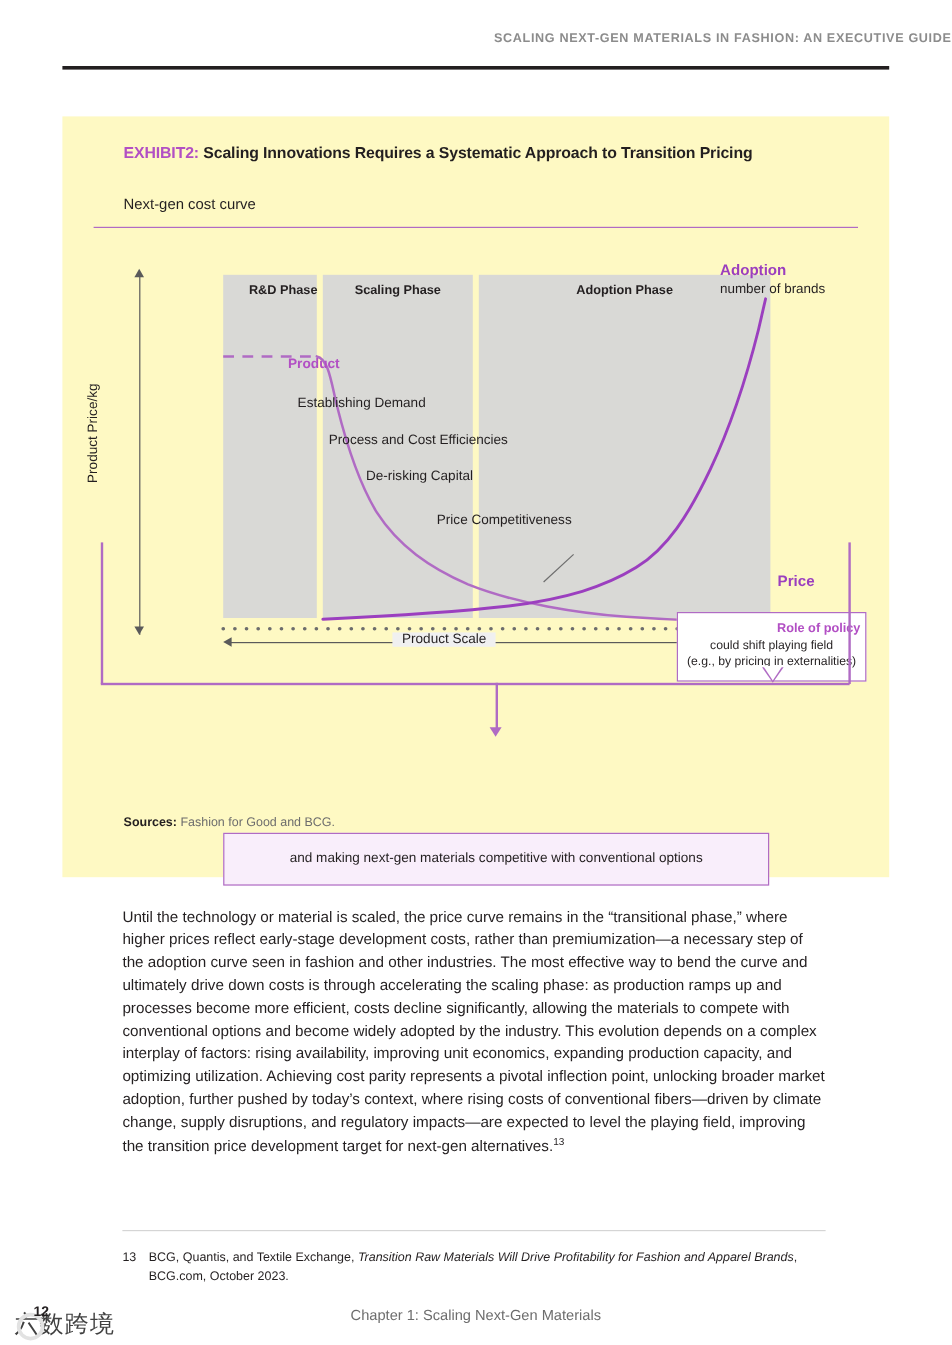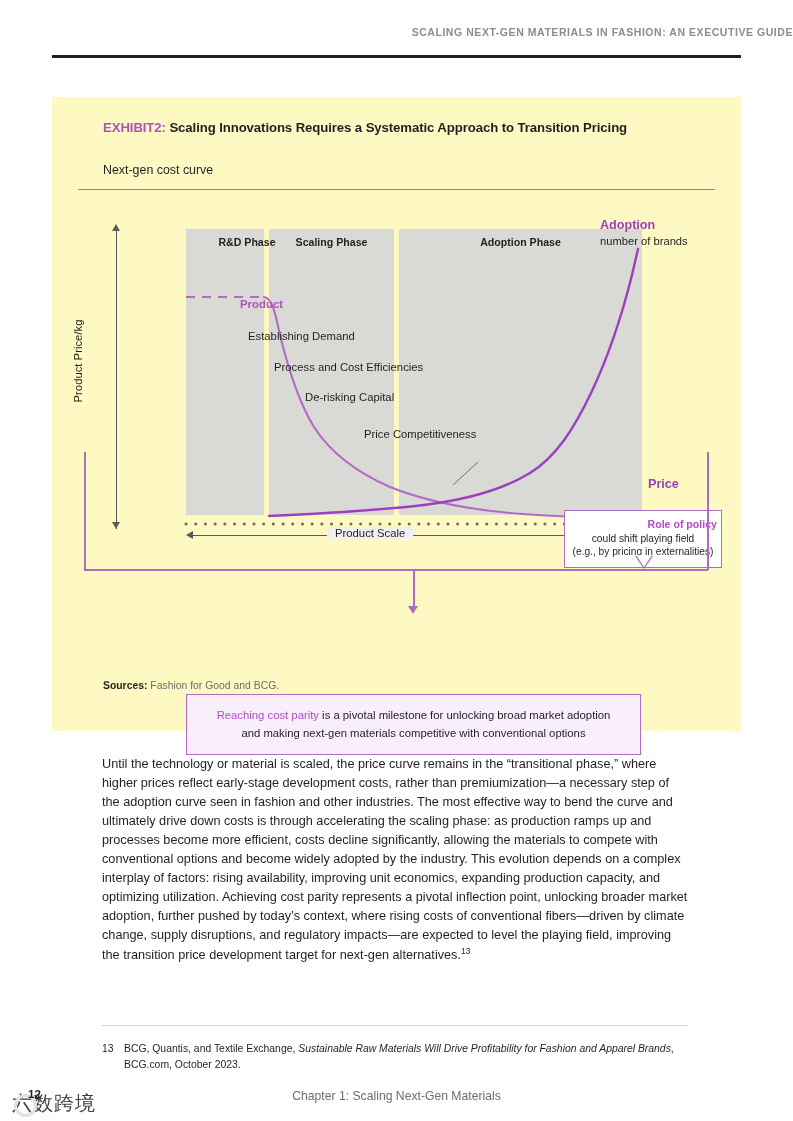--- a/index.html
+++ b/index.html
@@ -210,21 +210,21 @@
 
   <div class="exh-sub">Next-gen cost curve</div>
   <div class="exh-rule"></div>
 
   <div class="chart">
 
     <div class="band" style="left:134px;width:78px;"></div>
     <div class="band" style="left:217px;width:125px;"></div>
     <div class="band" style="left:347px;width:243px;"></div>
 
-    <div class="band-label" style="left:147px;width:96px;">R&amp;D Phase</div>
+    <div class="band-label" style="left:136px;width:96px;">R&amp;D Phase</div>
     <div class="band-label" style="left:217px;width:125px;">Scaling Phase</div>
     <div class="band-label" style="left:347px;width:243px;">Adoption Phase</div>
 
     <div class="yaxis-line"></div>
     <div class="arrow-up"></div>
     <div class="arrow-down"></div>
     <div class="ylabel">Product Price/kg</div>
 
     <svg width="689" height="335" style="position:absolute;left:0;top:0;">
 
@@ -268,34 +268,33 @@
 
   <div class="brk" style="left:32px;top:355px;width:1.5px;height:118px;"></div>
   <div class="brk" style="left:655px;top:355px;width:1.5px;height:118px;"></div>
   <div class="brk" style="left:32px;top:472px;width:624px;height:1.5px;"></div>
   <div class="brk" style="left:361px;top:472px;width:1.5px;height:40px;"></div>
   <div style="position:absolute;left:356px;top:509px;width:0;height:0;
        border-left:5.5px solid transparent;border-right:5.5px solid transparent;
        border-top:8px solid #b06bc4;"></div>
 
   <div class="costbox">
-    <span class="l"><span class="hl">Reaching cost parity</span><span> is a pivotal milestone for unlocking broad market adoption</span></span>
     <span class="l">and making next-gen materials competitive with conventional options</span>
   </div>
 
   <div class="sources">
     <b>Sources:</b><span> Fashion for Good and BCG.</span>
   </div>
 </div>
 
 <div class="body-copy"><span>Until the technology or material is scaled, the price curve remains in the “transitional phase,” where higher prices reflect early-stage development costs, rather than premiumization—a necessary step of the adoption curve seen in fashion and other industries. The most effective way to bend the curve and ultimately drive down costs is through accelerating the scaling phase: as production ramps up and processes become more efficient, costs decline significantly, allowing the materials to compete with conventional options and become widely adopted by the industry. This evolution depends on a complex interplay of factors: rising availability, improving unit economics, expanding production capacity, and optimizing utilization. Achieving cost parity represents a pivotal inflection point, unlocking broader market adoption, further pushed by today’s context, where rising costs of conventional fibers—driven by climate change, supply disruptions, and regulatory impacts—are expected to level the playing field, improving the transition price development target for next-gen alternatives.</span><sup>13</sup></div>
 
 <div class="fn-rule"></div>
 
 <div class="footnote">
   <span class="num">13</span>
-  <span class="txt"><span>BCG, Quantis, and Textile Exchange, </span><i>Sustainable Raw Materials Will Drive Profitability for Fashion and Apparel Brands</i><span>, BCG.com, October 2023.</span></span>
+  <span class="txt"><span>BCG, Quantis, and Textile Exchange, </span><i>Transition Raw Materials Will Drive Profitability for Fashion and Apparel Brands</i><span>, BCG.com, October 2023.</span></span>
 </div>
 
 <div class="watermark">六数跨境</div>
 <div class="wm-ring"></div>
 <div class="pagenum">12</div>
 <div class="chapter">Chapter 1: Scaling Next-Gen Materials</div>
 
 </body></html>

